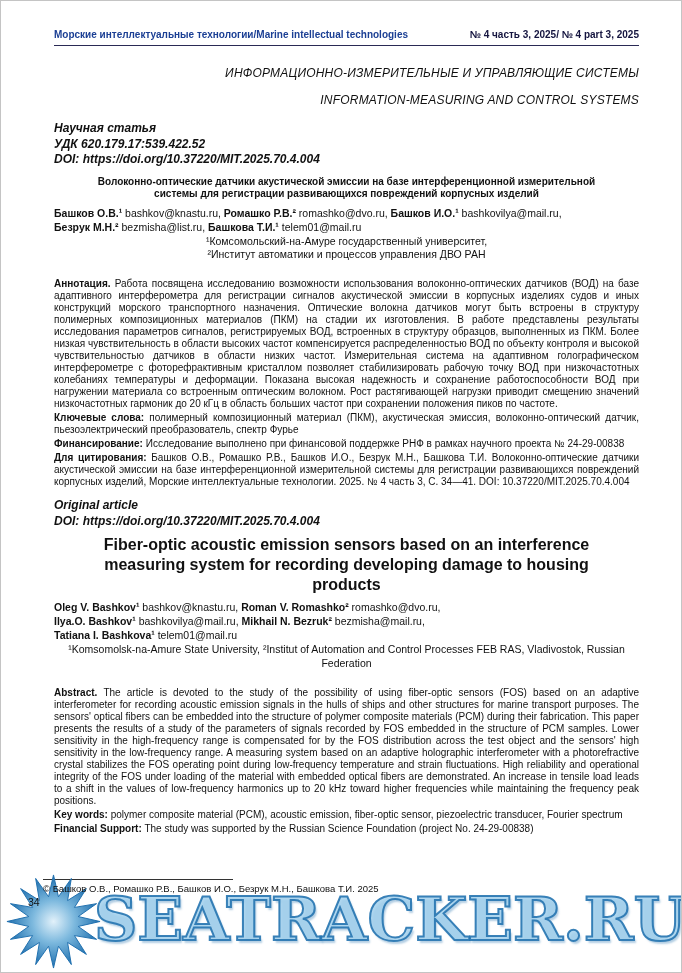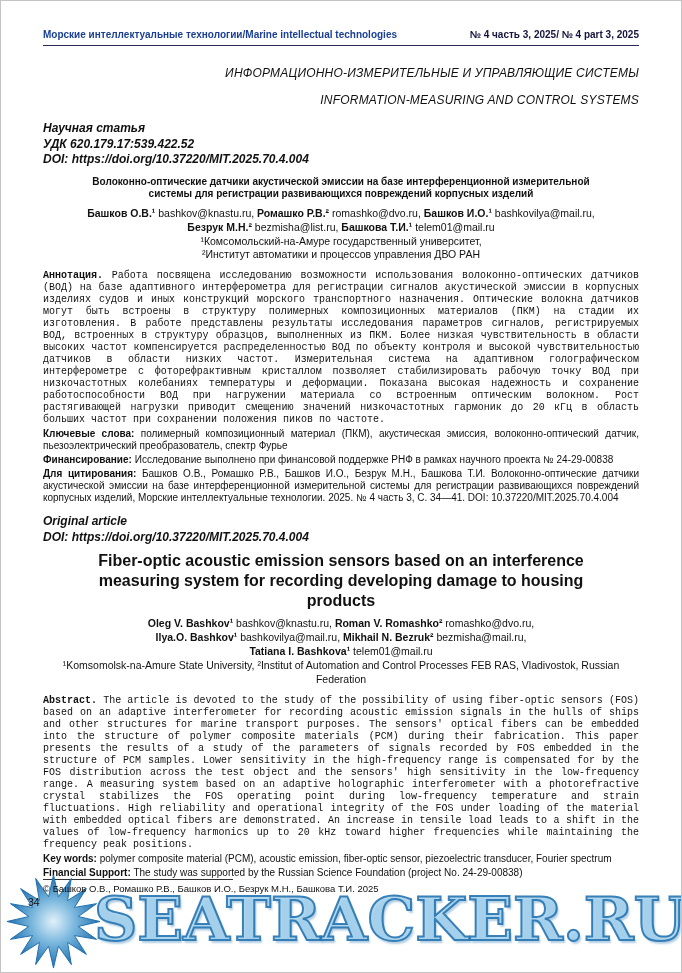--- a/index.html
+++ b/index.html
@@ -6,21 +6,21 @@
   .page {
     position:relative;
     width:682px; height:973px;
     background:#ffffff;
     border:1px solid #c4c4c4;
     box-sizing:border-box;
     overflow:hidden;
     font-family:"Liberation Sans", sans-serif;
     color:#111111;
   }
-  .content { padding:28px 42px 0 42px; }
+  .content { padding:28px 42px 0 53px; }
 
   .journal-header{
     display:flex; justify-content:space-between; align-items:baseline;
     font-size:10px; font-weight:bold; gap:12px;
   }
   .journal-name{ color: var(--header-blue, #1b3f94); }
   .journal-issue{ color:#14143f; white-space:nowrap; }
   .header-rule{ border:none; border-top:1.5px solid #2a2a55; margin:5px 0 0 0; }
 
   .section-heading{
@@ -31,29 +31,29 @@
 
   .meta{ margin-top:14px; font-weight:bold; font-style:italic; font-size:12px; line-height:1.3; }
   .meta.second{ margin-top:10px; }
 
   .article-title{
     margin:8px 30px 0 30px; text-align:center; font-weight:bold;
     font-size:10px; line-height:1.25;
   }
   .article-title.en{ font-size:16px; margin-top:6px; }
 
-  .authors{ margin-top:6px; text-align:center; font-size:10.5px; line-height:1.32; }
+  .authors{ margin-top:6px; font-size:10.5px; line-height:1.32; }
   .authors-line{ white-space:normal; }
   .affiliation{ text-align:center; font-size:10.5px; line-height:1.32; }
 
   .para{
     margin:2px 0 0 0; font-size:10px; line-height:1.2;
     text-align:justify;
   }
-  .para.first{ margin-top:8px;font-family:Liberation Mono, monospace; }
+  .para.first{ margin-top:16px; }
   .para b{ font-weight:bold; }
 
   .footer-rule{
     position:absolute; left:42px; bottom:92px; width:190px;
     border-top:1px solid #333333;
   }
   .copyright{
     position:absolute; left:42px; bottom:78px; font-size:9.5px; color:#111; z-index:6;
   }
   .page-number{

